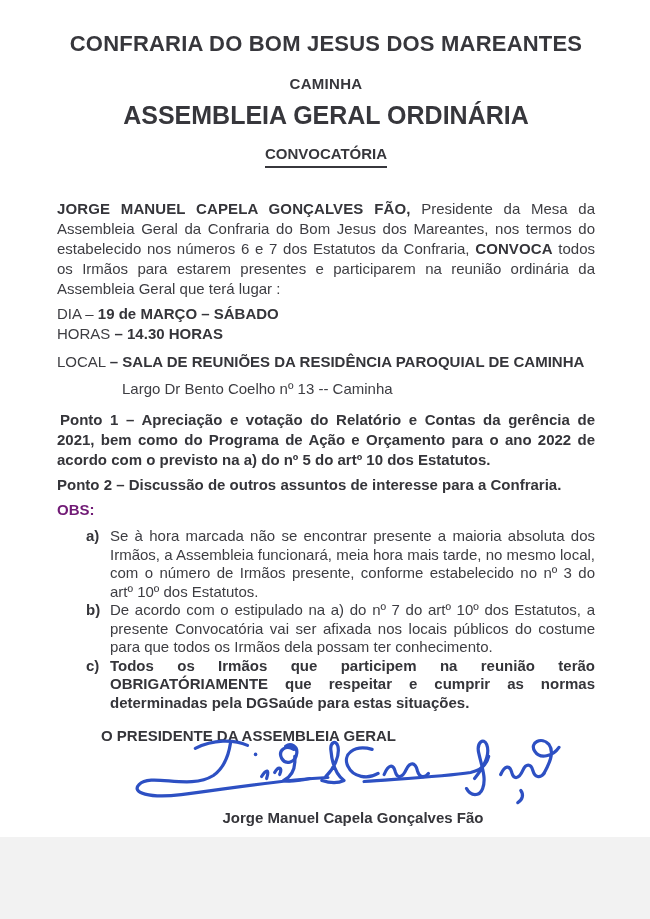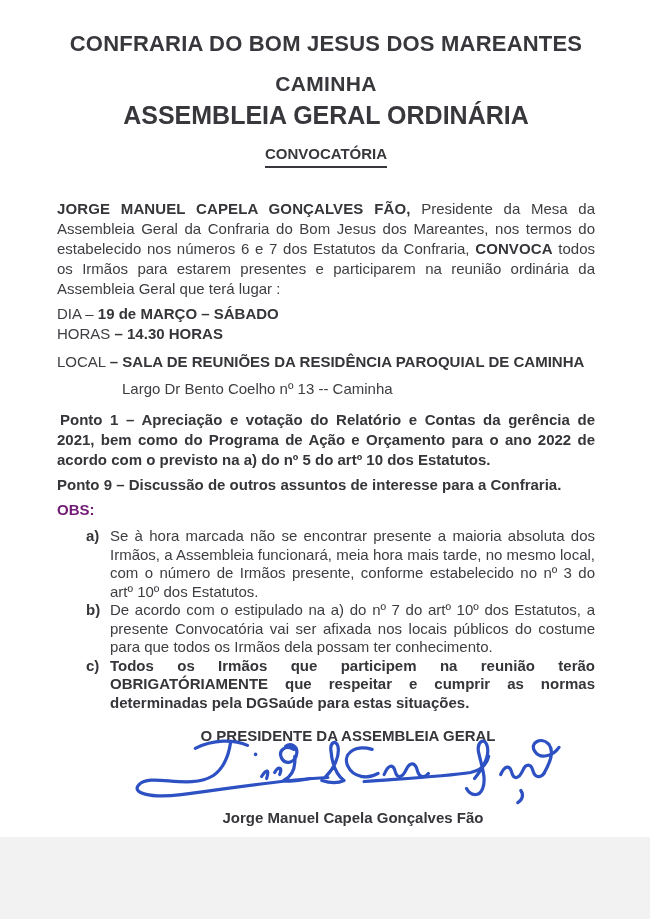--- a/index.html
+++ b/index.html
@@ -10,21 +10,21 @@
     background:#ffffff;
     font-family:"Liberation Sans", sans-serif;
     color:#3d3d42;
     overflow:hidden;
     box-sizing:border-box;
     padding:0 55px 0 57px;
   }
   .b { font-weight:bold; color:#35353a; }
 
   .title      { margin-top:31px; font-size:22px; line-height:26px; font-weight:bold; text-align:center; color:#37373c; letter-spacing:0.2px; }
-  .subtitle   { margin-top:17px; font-size:21px; line-height:19px; font-weight:bold; text-align:center; color:#37373c; letter-spacing:0.3px; }
+  .subtitle   { margin-top:17px; font-size:15px; line-height:19px; font-weight:bold; text-align:center; color:#37373c; letter-spacing:0.3px; }
   .assembly   { margin-top:11px; font-size:25px; line-height:23px; font-weight:bold; text-align:center; color:#37373c; }
   .doctype    { margin-top:15px; font-size:15px; line-height:23px; font-weight:bold; text-align:center; color:#37373c; }
   .doctype .u { border-bottom:2px solid #37373c; padding-bottom:1px; display:inline-block; }
 
   .body-text  { font-size:15px; line-height:20px; }
 
   .intro { margin:31px 0 0 0; text-align:justify; }
   .intro .b { letter-spacing:0.1px; }
 
   .meta-line  { line-height:20px; }
@@ -42,21 +42,21 @@
 
   .obs-heading { margin-top:5px; font-weight:bold; color:#701a75; line-height:20px; }
   .obs-list { margin-top:7px; padding-left:29px; }
   .obs-item { display:flex; line-height:18.5px; }
   .obs-marker { flex:0 0 24px; font-weight:bold; color:#35353a; }
   .obs-text { flex:1; text-align:justify; }
 
   .date-line { margin-top:15px; margin-left:55px; line-height:20px; }
 
   .sign-block { position:relative; margin-top:14px; }
-  .president-title { font-weight:bold; color:#35353a; line-height:20px; text-align:center; margin-left:44px; }
+  .president-title { font-weight:bold; color:#35353a; line-height:20px; text-align:left; margin-left:44px; }
   .president-name  { font-weight:bold; color:#35353a; line-height:20px; text-align:center; margin-left:54px; margin-top:62px; }
   .signature-svg { position:absolute; top:8px; left:76px; pointer-events:none; }
 
   .scan-edge { position:absolute; left:0; top:900px; width:650px; height:1px; background:#e9e9e9; }
 </style>
 </head>
 <body>
 
 <div class="page">
 
@@ -72,21 +72,21 @@
   <div class="meta-line meta-dia body-text"><span>DIA – </span><span class="b"> 19 de MARÇO – SÁBADO</span></div>
 
   <div class="meta-line meta-horas body-text"><span>HORAS </span><span class="b">– 14.30 HORAS</span></div>
 
   <div class="meta-line meta-local body-text"><span>LOCAL </span><span class="b">– SALA DE REUNIÕES DA RESIDÊNCIA PAROQUIAL DE CAMINHA</span></div>
 
   <div class="address body-text">Largo Dr Bento Coelho nº 13  -- Caminha</div>
 
 
   <p class="ponto ponto1 body-text">Ponto 1 – Apreciação e votação do Relatório e Contas da gerência de 2021,  bem como do Programa de Ação e Orçamento para o ano 2022 de acordo com o previsto  na a) do nº 5 do artº 10 dos Estatutos.</p>
-  <p class="ponto ponto2 body-text">Ponto 9 – Discussão de outros assuntos de interesse para a Confraria.</p>
+  <p class="ponto ponto2 body-text">Ponto 2 – Discussão de outros assuntos de interesse para a Confraria.</p>
 
   <div class="obs-heading body-text">OBS:</div>
 
   <div class="obs-list body-text">
     <div class="obs-item">
       <span class="obs-marker">a)</span>
       <div class="obs-text">Se à hora marcada não se encontrar presente a maioria absoluta dos Irmãos, a Assembleia funcionará,  meia hora mais tarde, no mesmo local, com o número de Irmãos presente, conforme estabelecido no   nº 3  do artº 10º dos Estatutos.</div>
     </div>
     <div class="obs-item">
       <span class="obs-marker">b)</span>

